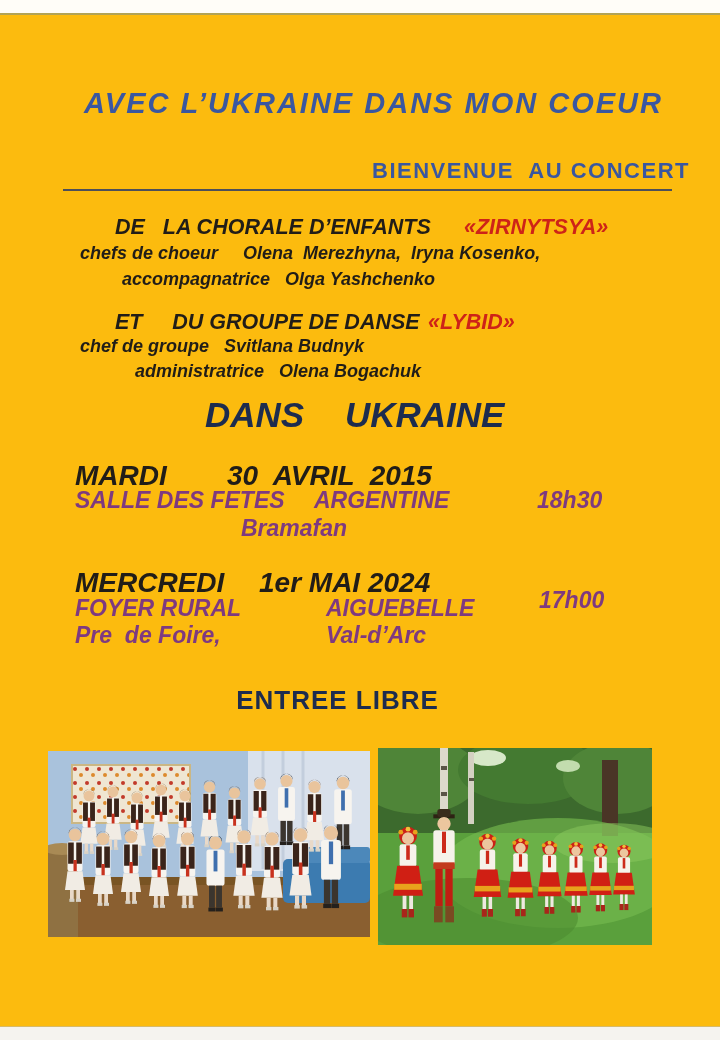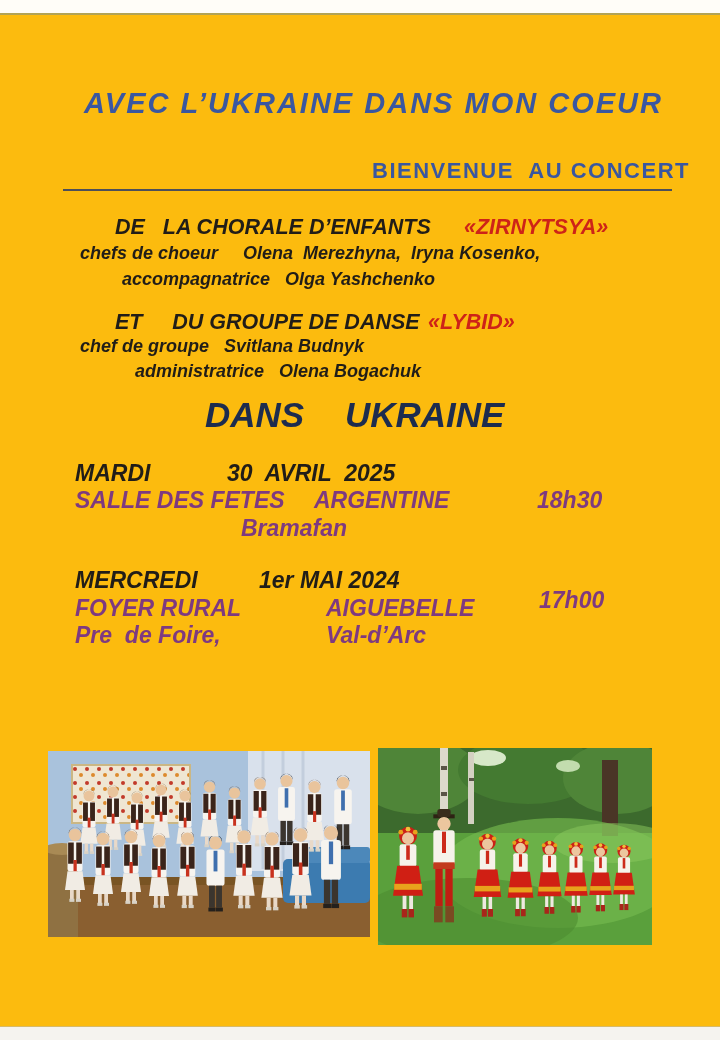--- a/index.html
+++ b/index.html
@@ -12,21 +12,21 @@
   .t{position:absolute;white-space:pre;font-style:italic;font-weight:bold;line-height:1.1;}
   .row{position:absolute;left:0;top:0;width:720px;height:0;}
   .title{top:88px;left:84px;font-size:29px;letter-spacing:2px;color:var(--blue,#3a57a0);}
   .subtitle{top:159px;left:0;width:690px;text-align:right;font-style:normal;
             font-size:22px;letter-spacing:1.5px;color:var(--blue,#3a57a0);}
   .rule{position:absolute;top:189px;left:63px;width:609px;height:2px;background:var(--rule,#4c4f5a);}
   .h-black{font-size:21.5px;color:var(--ink,#211d18);}
   .h-red{font-size:21.5px;color:var(--red,#ce2318);}
   .staff{font-size:18px;color:var(--ink,#211d18);}
   .origin{font-size:35px;color:var(--navy,#1d2c4e);}
-  .date{font-size:23px;color:var(--ink,#211d18);font-style:italic;}
+  .date{font-size:28px;color:var(--ink,#211d18);font-style:italic;}
   .venue{font-size:23px;color:var(--purple,#7e3a80);}
   .admission{top:686px;left:0;width:675px;text-align:center;font-style:normal;
              font-size:26px;letter-spacing:1px;color:var(--navy,#1d2c4e);}
   .photo{position:absolute;display:block;}
 </style>
 </head>
 <body>
 
 <div class="page">
   <div class="top-strip"></div>
@@ -49,21 +49,21 @@
   <div class="t staff" style="top:337px;left:80px">chef de groupe   Svitlana Budnyk</div>
   <div class="t staff" style="top:362px;left:135px">administratrice   Olena Bogachuk</div>
 
   <div class="row">
     <span class="t origin" style="top:396px;left:205px">DANS</span>
     <span class="t origin" style="top:396px;left:345px">UKRAINE</span>
   </div>
 
   <div class="row">
     <span class="t date" style="top:461px;left:75px">MARDI</span>
-    <span class="t date" style="top:461px;left:227px">30  AVRIL  2025</span>
+    <span class="t date" style="top:461px;left:227px">30  AVRIL  2015</span>
   </div>
   <div class="row">
     <span class="t venue" style="top:488px;left:75px">SALLE DES FETES</span>
     <span class="t venue" style="top:488px;left:314px">ARGENTINE</span>
     <span class="t venue" style="top:488px;left:537px">18h30</span>
   </div>
   <div class="t venue" style="top:516px;left:241px">Bramafan</div>
 
   <div class="row">
     <span class="t date" style="top:568px;left:75px">MERCREDI</span>
@@ -72,20 +72,21 @@
   <div class="row">
     <span class="t venue" style="top:596px;left:75px">FOYER RURAL</span>
     <span class="t venue" style="top:596px;left:326px">AIGUEBELLE</span>
     <span class="t venue" style="top:588px;left:539px">17h00</span>
   </div>
   <div class="row">
     <span class="t venue" style="top:623px;left:75px">Pre  de Foire,</span>
     <span class="t venue" style="top:623px;left:326px">Val-d’Arc</span>
   </div>
 
+  <div class="t admission">ENTREE LIBRE</div>
 
   <svg class="photo" style="left:48px;top:751px" width="322" height="186" viewBox="0 0 322 186" aria-hidden="true">
     <defs>
       <pattern id="pys" width="12" height="14" patternUnits="userSpaceOnUse">
         <rect width="12" height="14" fill="#efe6d2"></rect>
         <circle cx="3" cy="4" r="2" fill="#c23a2a"></circle>
         <circle cx="9" cy="10" r="2" fill="#dd8a2c"></circle>
       </pattern>
       <symbol id="kidBack" viewBox="0 0 24 60">
         <circle cx="12" cy="6" r="5" fill="#e9c49c"></circle>

